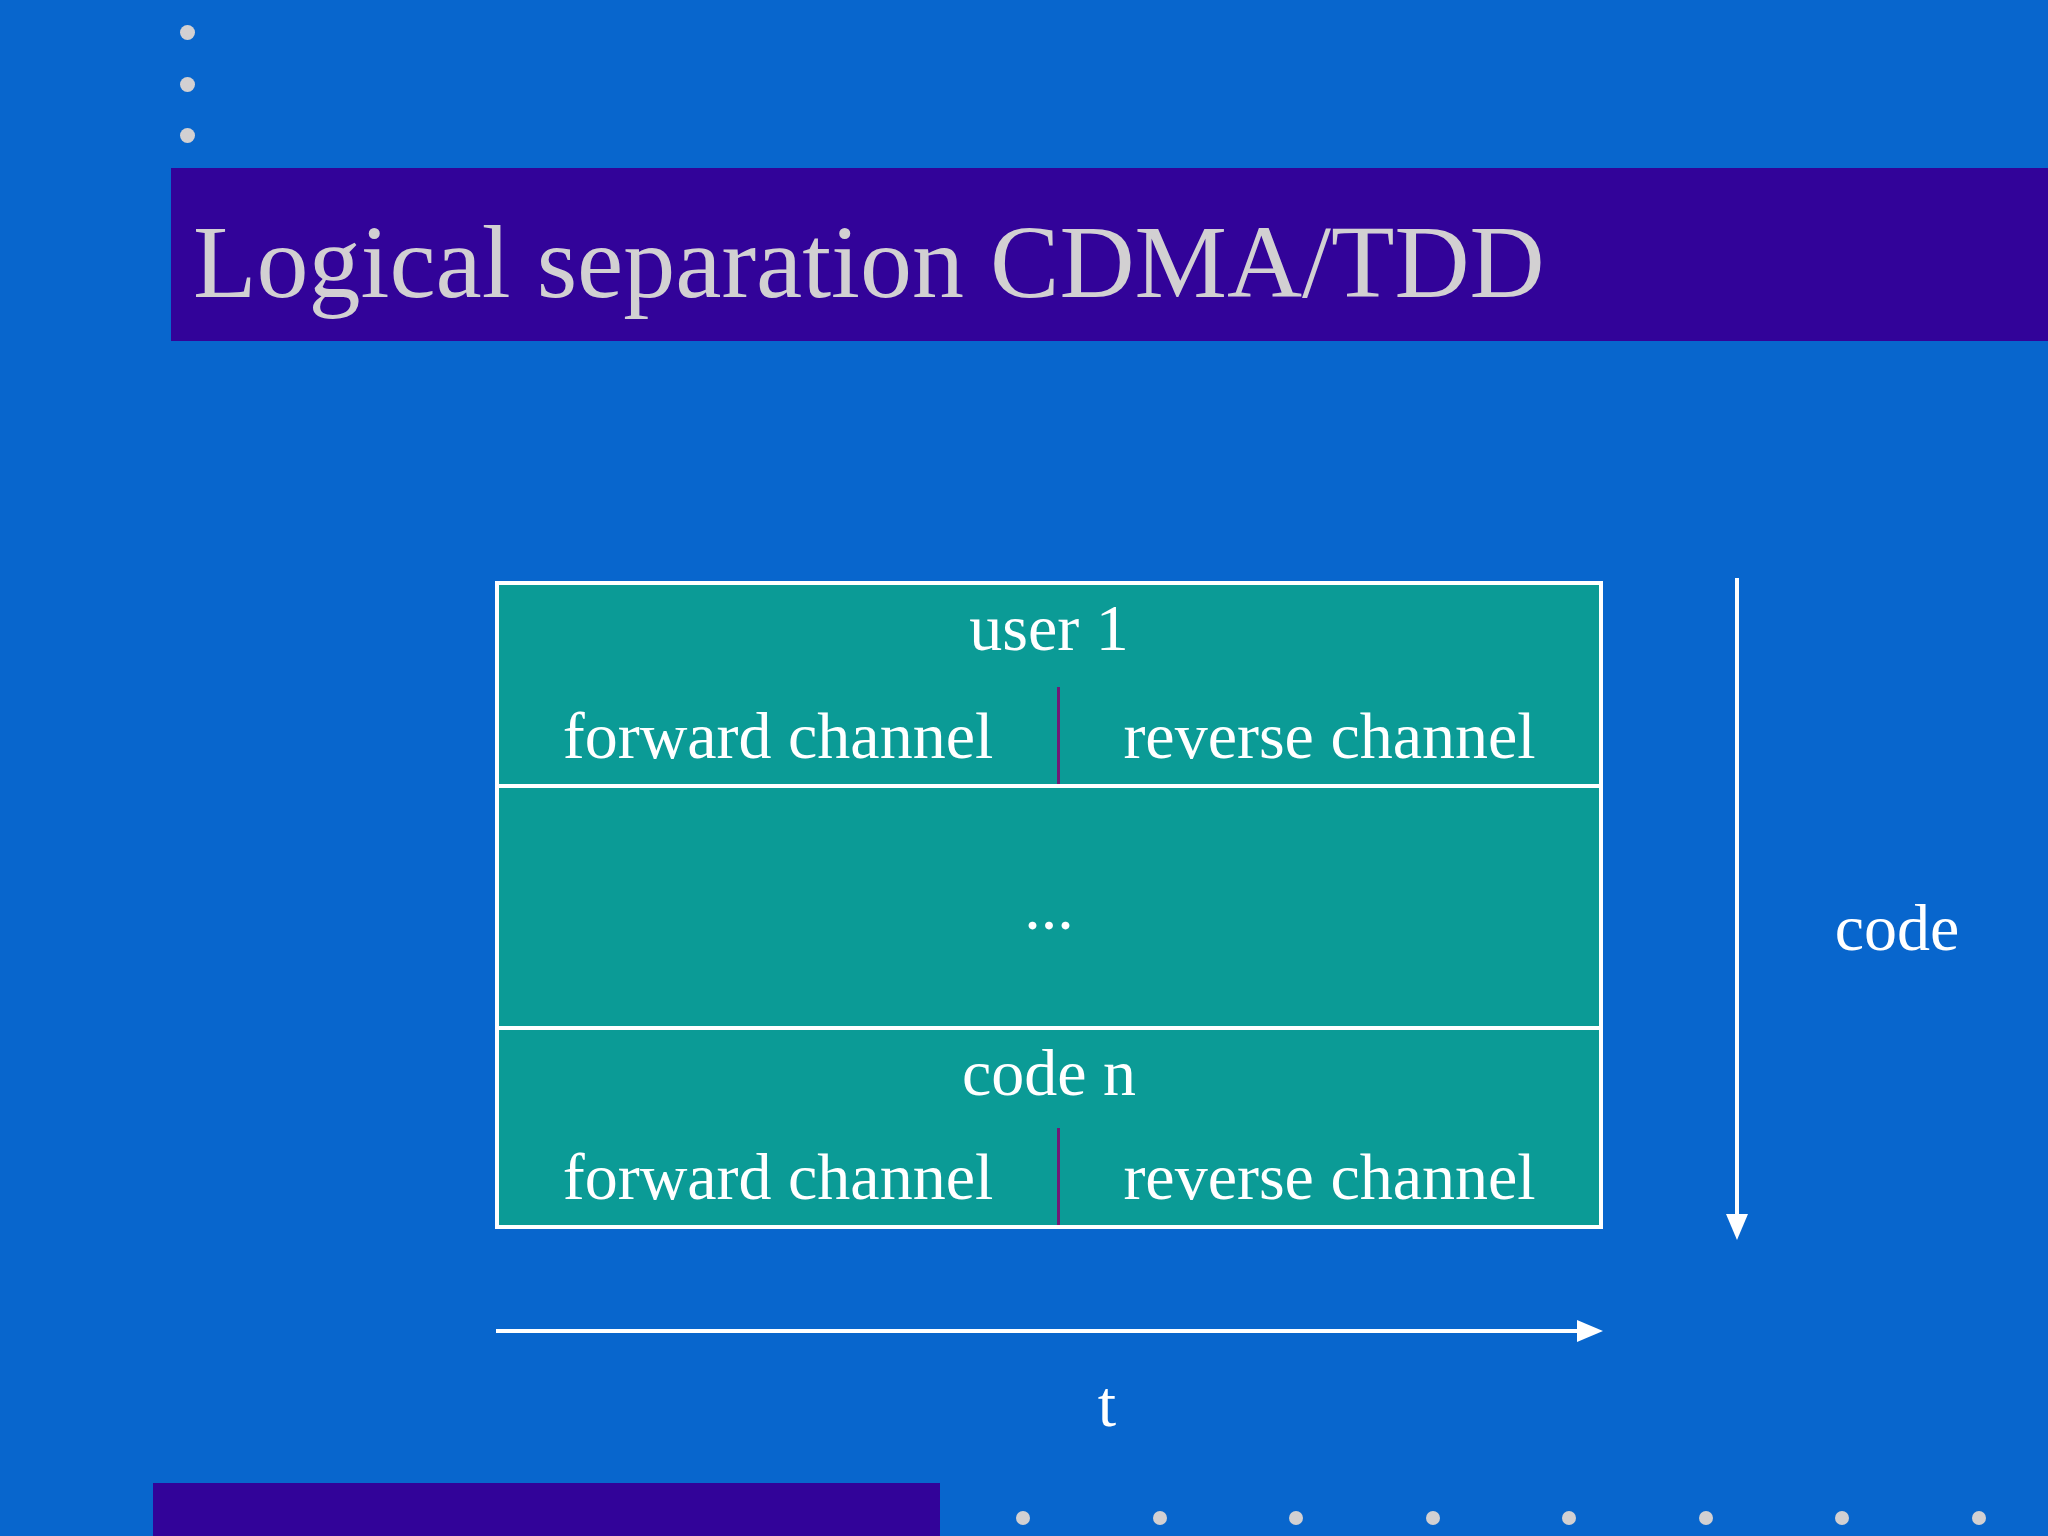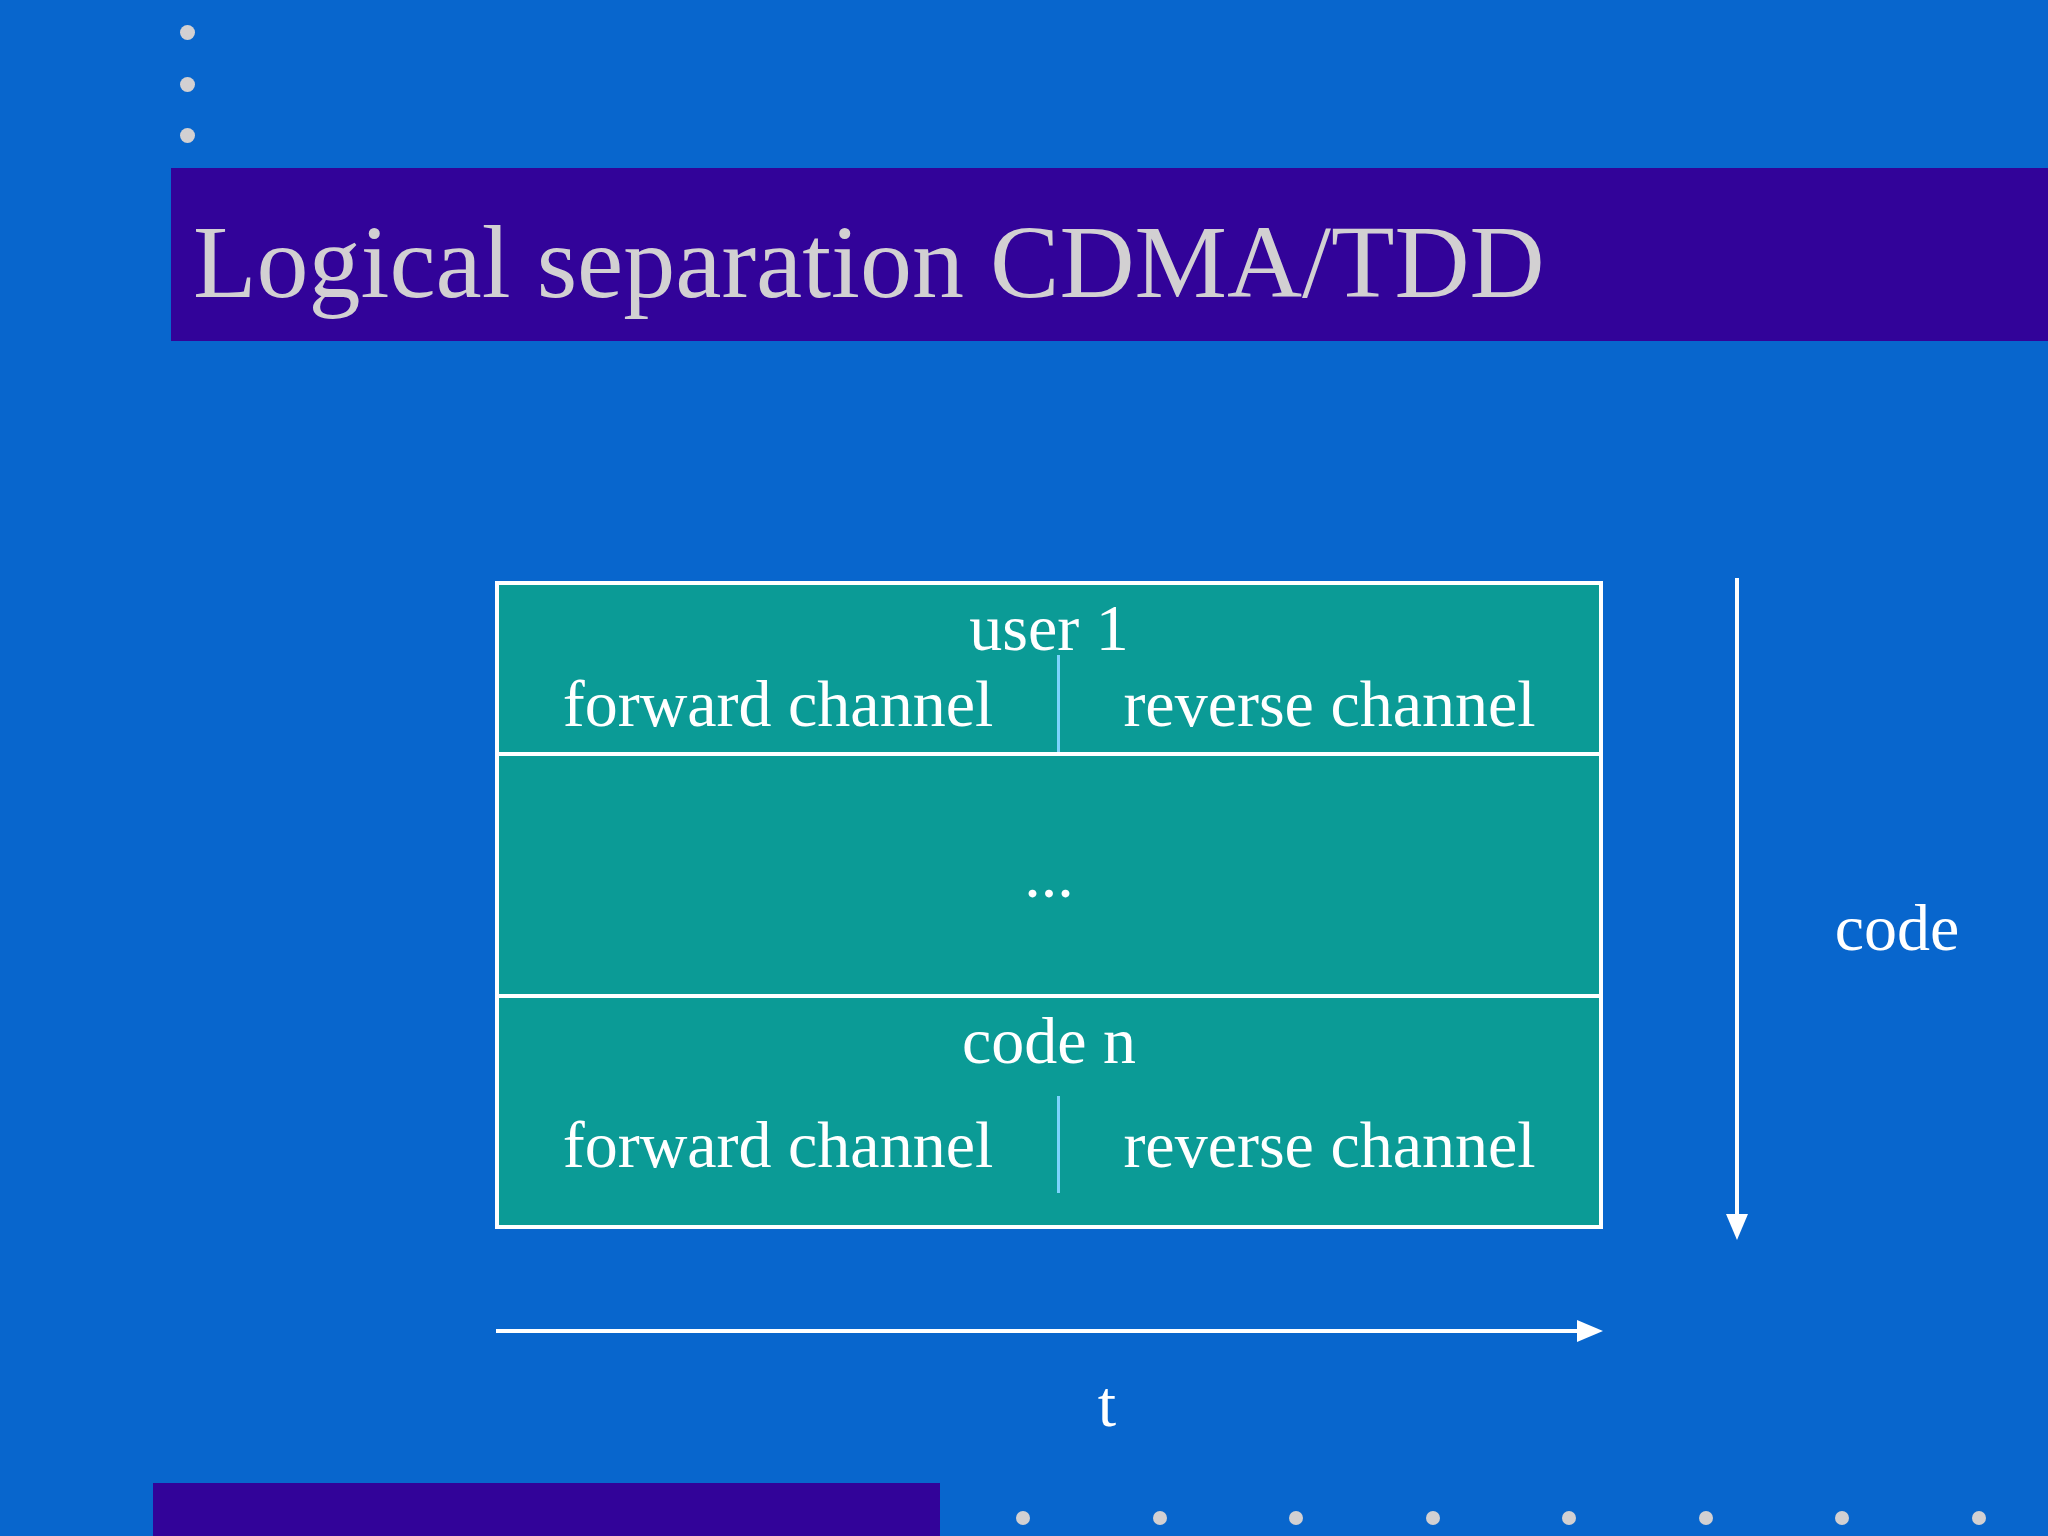--- a/index.html
+++ b/index.html
@@ -54,41 +54,41 @@
   #cdma-table {
     position: absolute; left: 495px; top: 581px; width: 1108px; height: 648px;
     background: var(--table-fill, #0B9B96);
     border: 4px solid #FFFFFF;
     box-sizing: border-box;
     display: flex; flex-direction: column;
     color: #FFFFFF;
     font-size: 66px;
   }
   .user-row { position: relative; box-sizing: border-box; }
-  #row-user1 { height: 167px; }
+  #row-user1 { height: 199px; }
   #row-ellipsis {
     height: 242px; border-top: 4px solid #FFFFFF; box-sizing: border-box;
     display: flex; align-items: center; justify-content: center;
   }
   #row-usern { height: 199px; border-top: 4px solid #FFFFFF; }
   .user-label {
     text-align: center;
     padding-top: 8px;
     line-height: 70px;
   }
   .channel-row {
     position: absolute; left: 0; right: 0; bottom: 0; height: 97px;
     display: flex;
   }
   .channel-cell {
     flex: 0 0 51%;
     display: flex; align-items: center; justify-content: center;
     box-sizing: border-box;
   }
-  .channel-cell.forward { border-right: 3px solid #7dd3fc; }
+  .channel-cell.forward { border-right: 3px solid #701a75; }
   .channel-cell.reverse { flex: 1 1 auto; }
 
   
   .axis-line { position: absolute; background: #FFFFFF; }
   #code-axis-line { left: 1735px; top: 578px; width: 4px; height: 640px; }
   #code-arrow-head {
     position: absolute; left: 1726px; top: 1214px; width: 0; height: 0;
     border-left: 11px solid transparent; border-right: 11px solid transparent;
     border-top: 26px solid #FFFFFF;
   }

